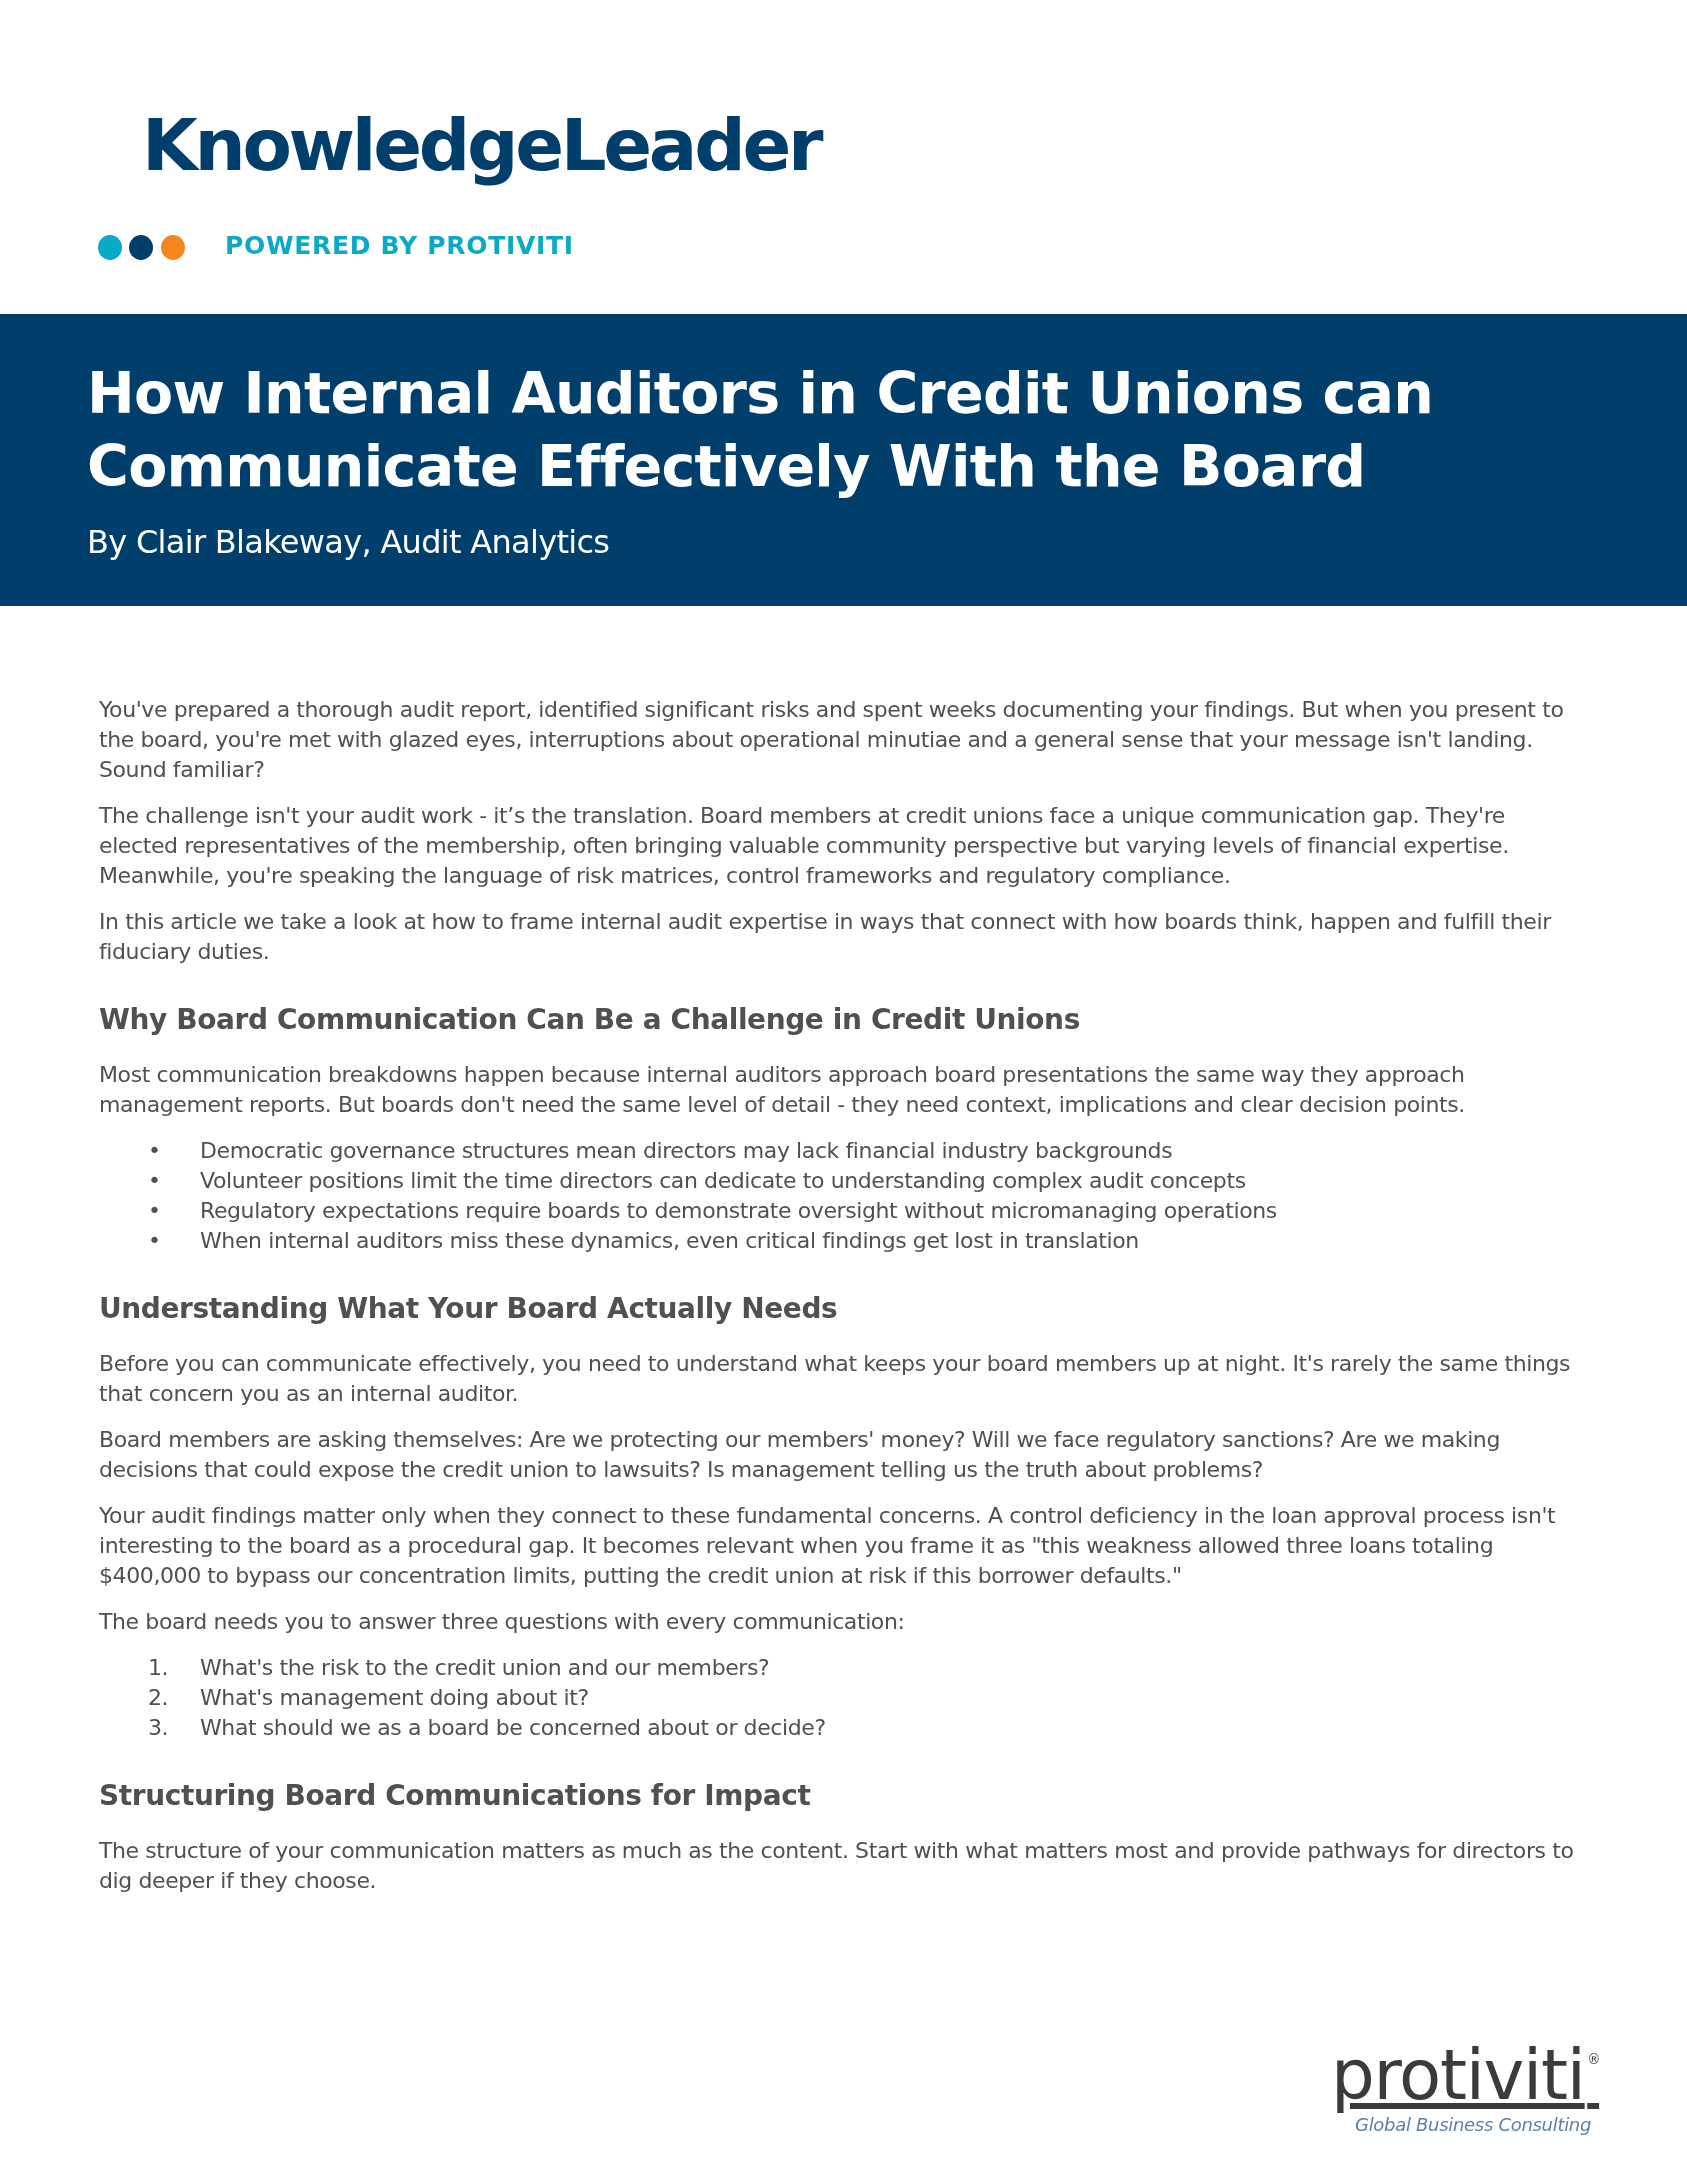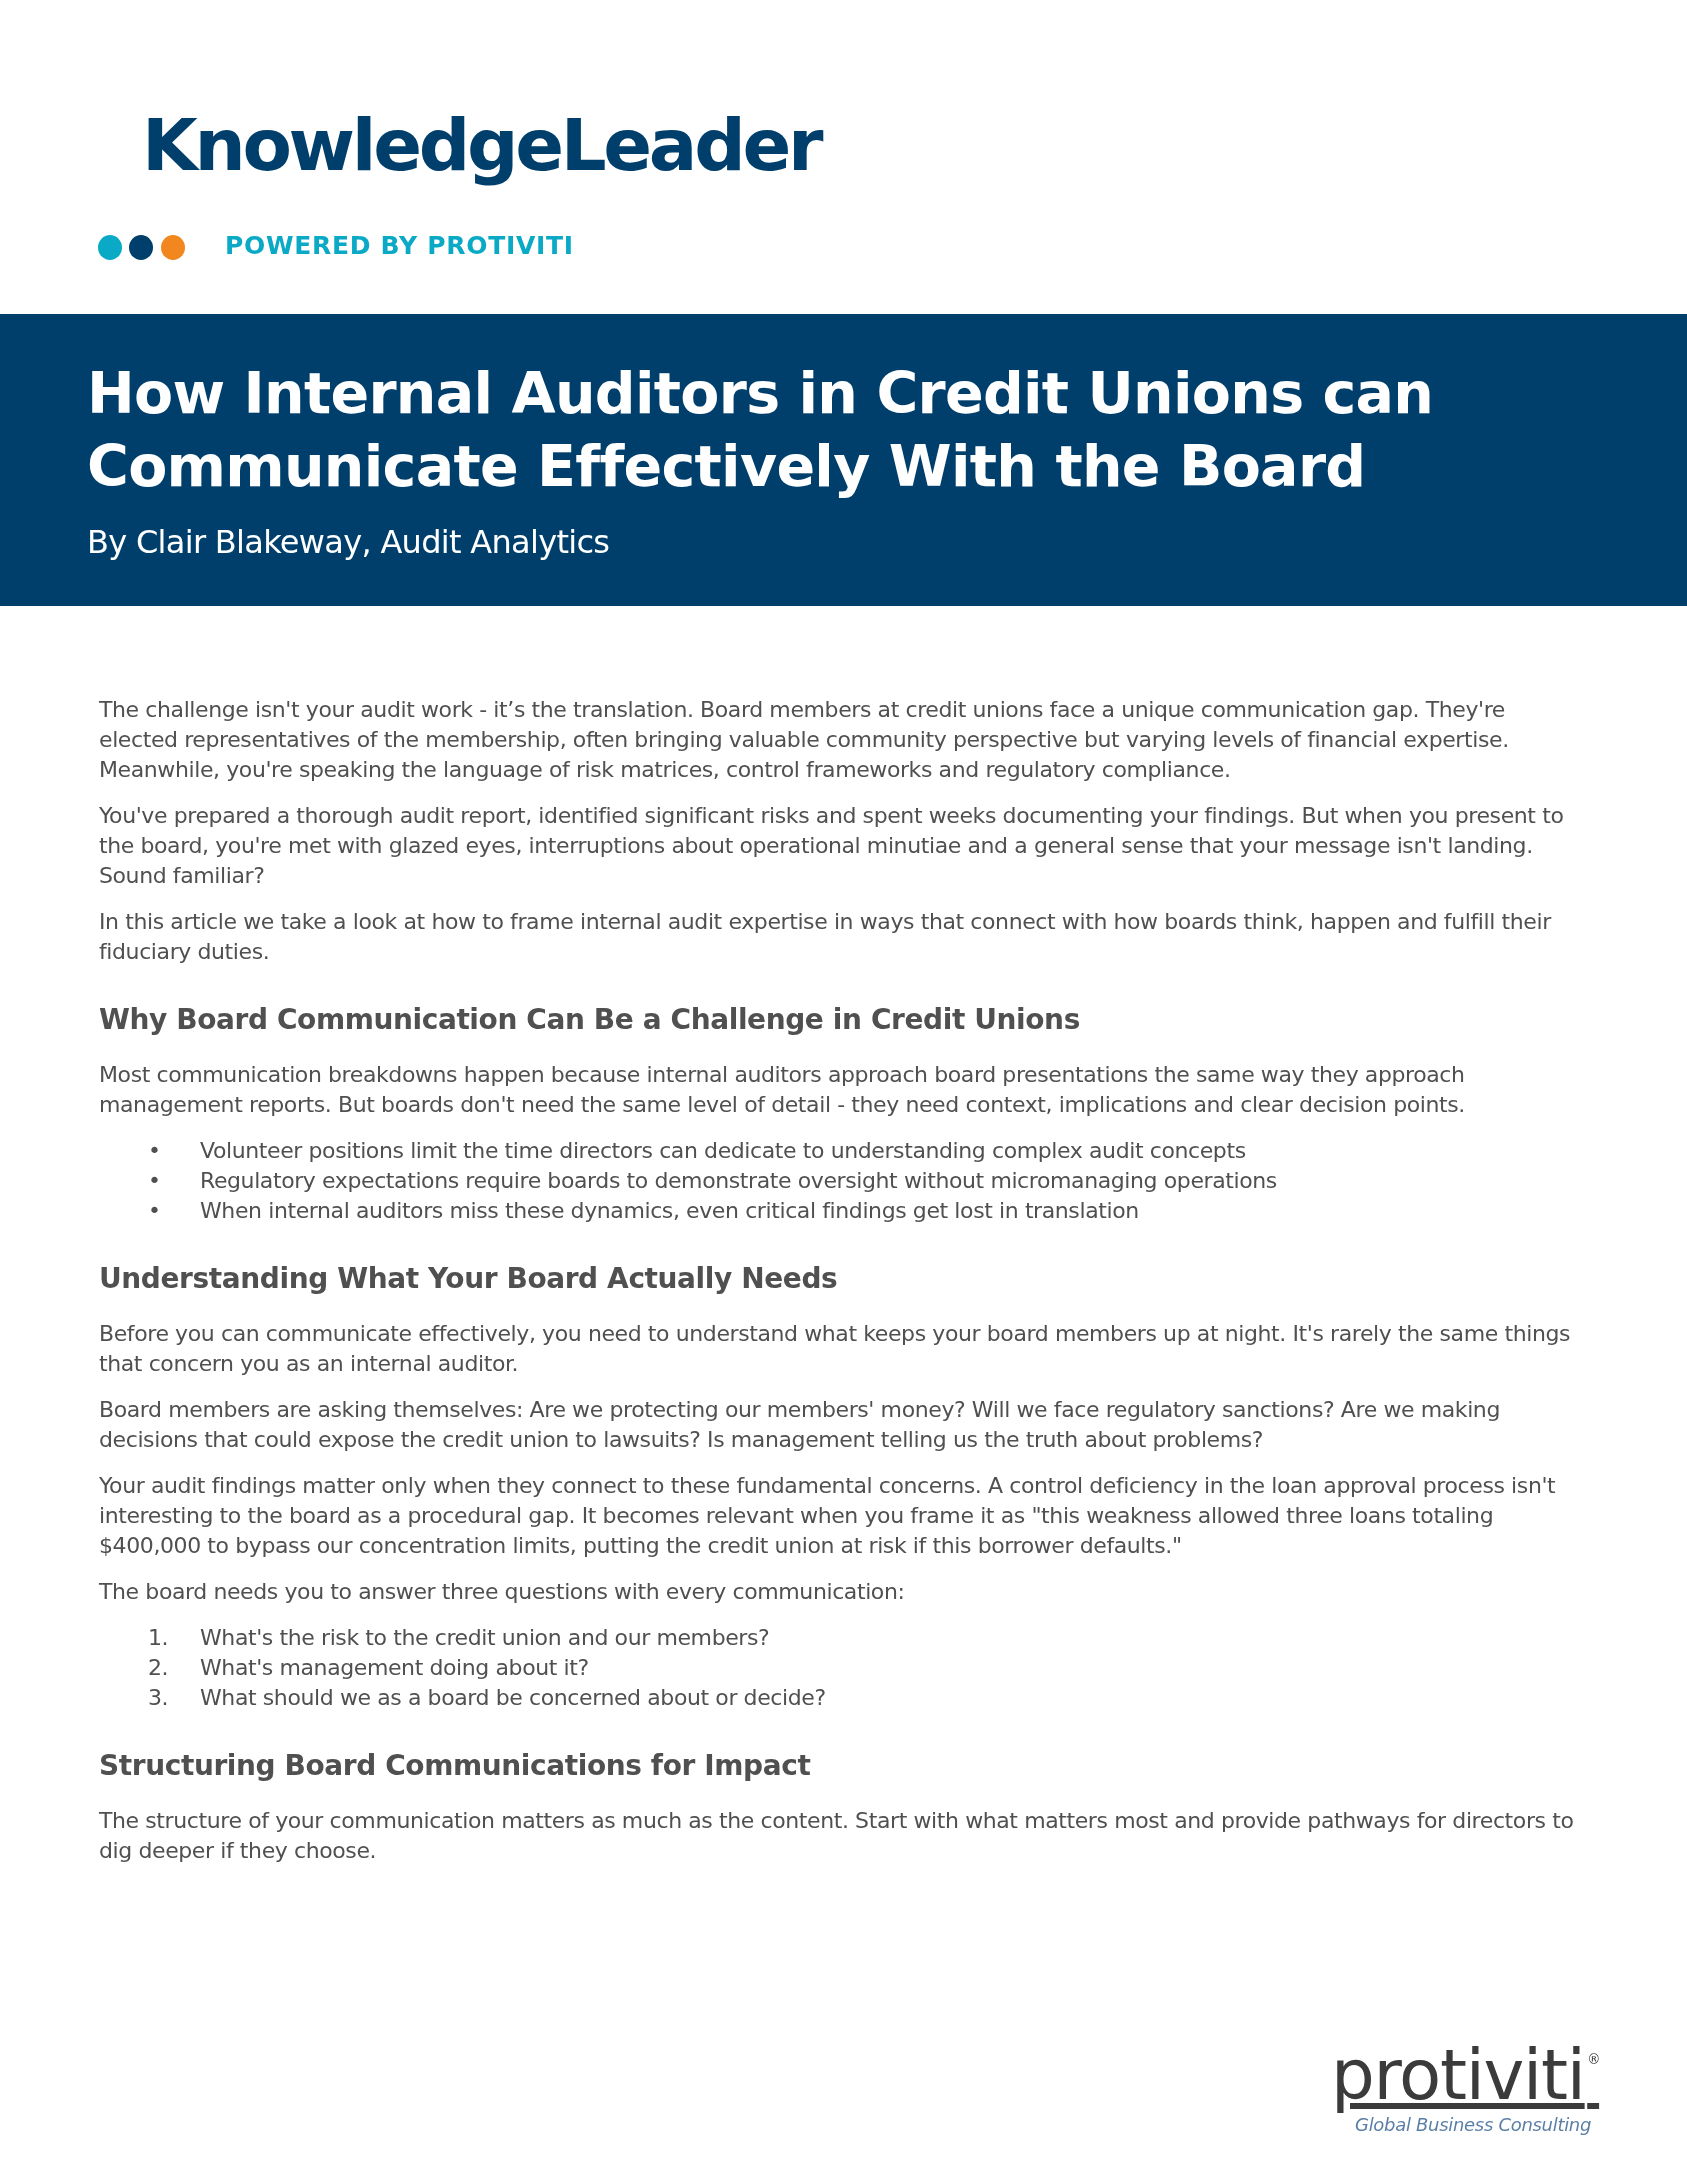--- a/index.html
+++ b/index.html
@@ -75,27 +75,28 @@
 <div class="powered" style="color:#0aa9c6">POWERED BY PROTIVITI</div>
 
 <div class="banner" style="background:#003f6b"></div>
 <h1 class="banner-title">
   <span>How Internal Auditors in Credit Unions can</span><br>
   <span>Communicate Effectively With the Board</span>
 </h1>
 <div class="byline">By Clair Blakeway, Audit Analytics</div>
 
 <div class="content">
+  <p>You've prepared a thorough audit report, identified significant risks and spent weeks documenting your findings. But when you present to the board, you're met with glazed eyes, interruptions about operational minutiae and a general sense that your message isn't landing. Sound familiar?</p>
   <p>The challenge isn't your audit work - it’s the translation. Board members at credit unions face a unique communication gap. They're elected representatives of the membership, often bringing valuable community perspective but varying levels of financial expertise. Meanwhile, you're speaking the language of risk matrices, control frameworks and regulatory compliance.</p>
-  <p>You've prepared a thorough audit report, identified significant risks and spent weeks documenting your findings. But when you present to the board, you're met with glazed eyes, interruptions about operational minutiae and a general sense that your message isn't landing. Sound familiar?</p>
   <p>In this article we take a look at how to frame internal audit expertise in ways that connect with how boards think, happen and fulfill their fiduciary duties.</p>
 
   <h2>Why Board Communication Can Be a Challenge in Credit Unions</h2>
   <p>Most communication breakdowns happen because internal auditors approach board presentations the same way they approach management reports. But boards don't need the same level of detail - they need context, implications and clear decision points.</p>
   <ul>
+    <li>Democratic governance structures mean directors may lack financial industry backgrounds</li>
     <li>Volunteer positions limit the time directors can dedicate to understanding complex audit concepts</li>
     <li>Regulatory expectations require boards to demonstrate oversight without micromanaging operations</li>
     <li>When internal auditors miss these dynamics, even critical findings get lost in translation</li>
   </ul>
 
   <h2>Understanding What Your Board Actually Needs</h2>
   <p>Before you can communicate effectively, you need to understand what keeps your board members up at night. It's rarely the same things that concern you as an internal auditor.</p>
   <p>Board members are asking themselves: Are we protecting our members' money? Will we face regulatory sanctions? Are we making decisions that could expose the credit union to lawsuits? Is management telling us the truth about problems?</p>
   <p>Your audit findings matter only when they connect to these fundamental concerns. A control deficiency in the loan approval process isn't interesting to the board as a procedural gap. It becomes relevant when you frame it as "this weakness allowed three loans totaling $400,000 to bypass our concentration limits, putting the credit union at risk if this borrower defaults."</p>
   <p>The board needs you to answer three questions with every communication:</p>

